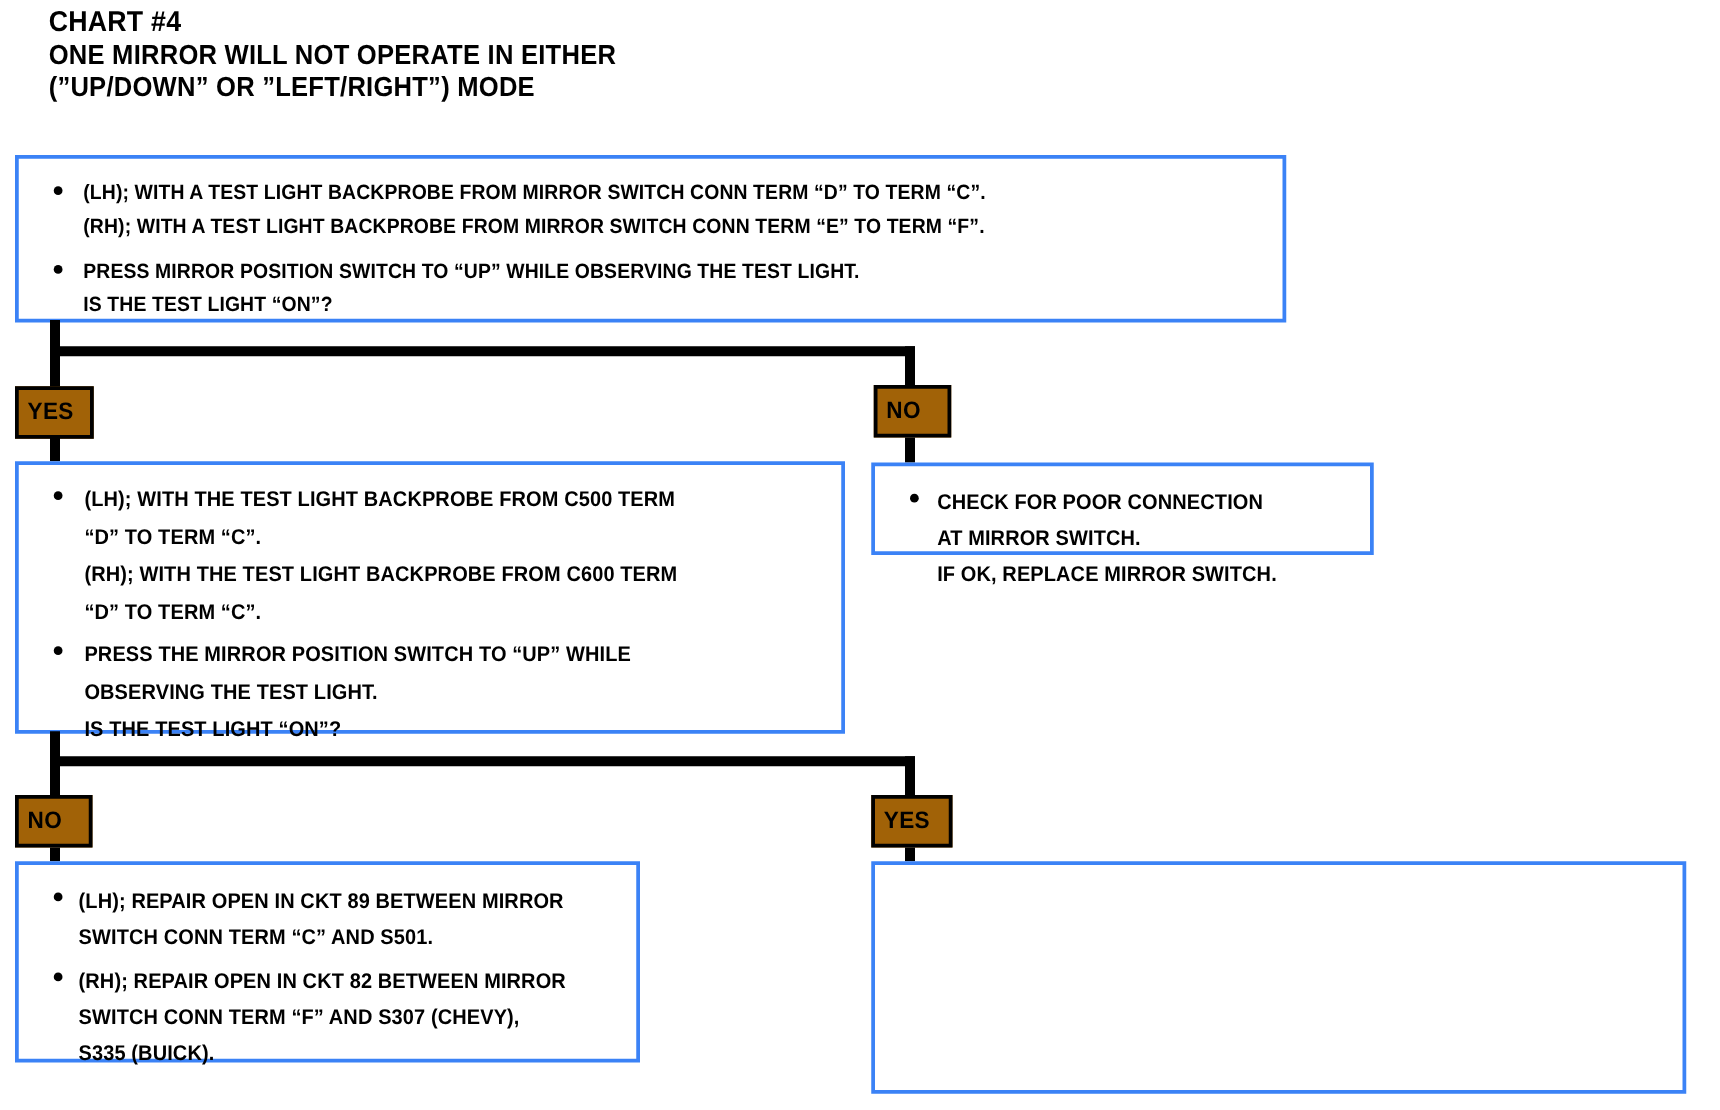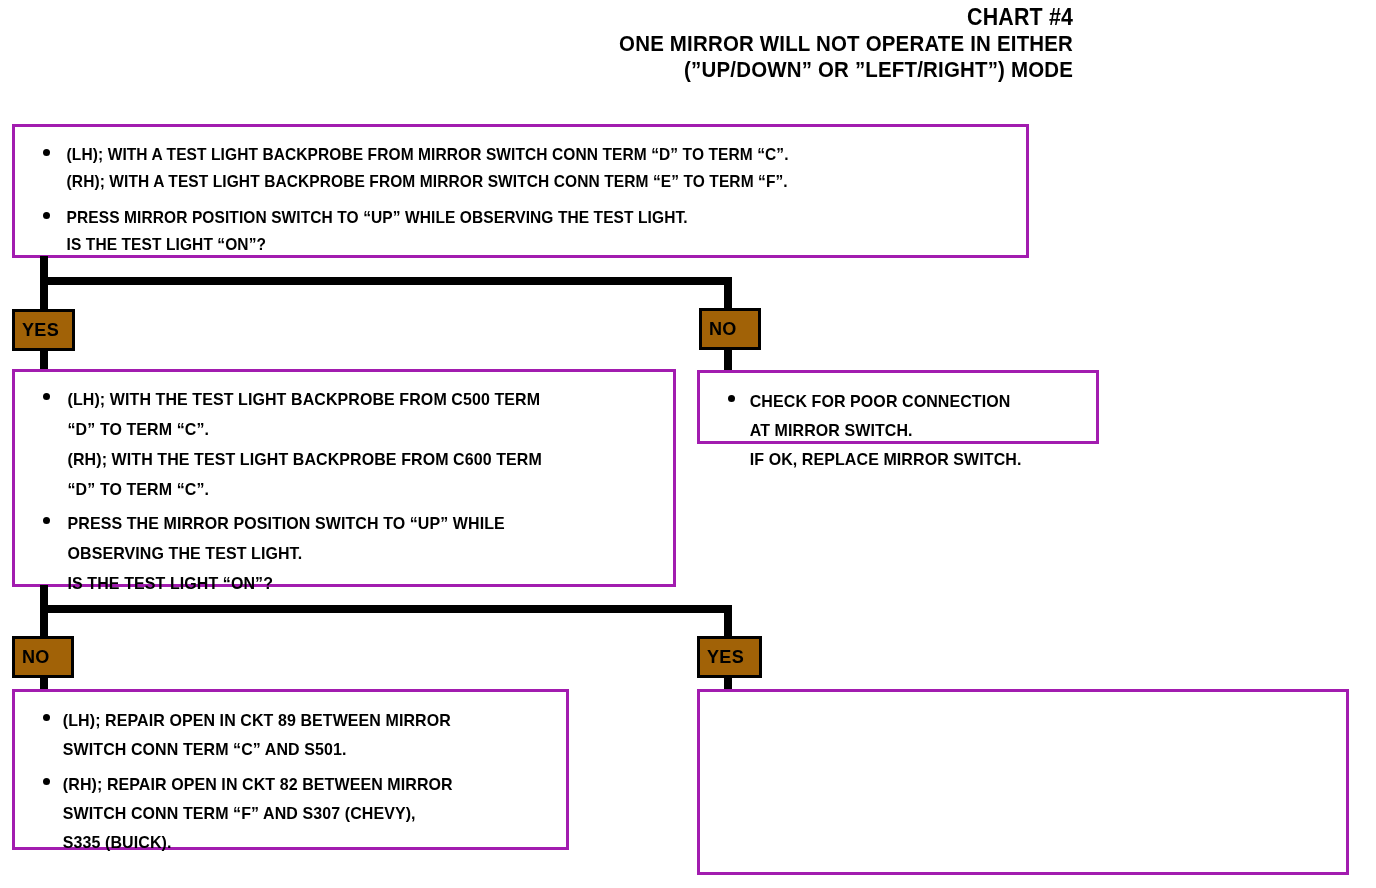--- a/index.html
+++ b/index.html
@@ -19,37 +19,37 @@
     background: #ffffff;
     overflow: hidden;
   }
 
   
   .title-block {
     position: absolute;
     left: 0;
     top: 4px;
     width: 1112px;
-    text-align: right;
+    text-align: left;
   }
   .title-line {
     font-weight: bold;
     letter-spacing: 0.2px;
     line-height: 1.18;
     color: #000;
     transform: scaleX(0.93);
     transform-origin: center center;
   }
   .title-main { font-size: 23px; }
   .title-sub  { font-size: 22px; }
 
   
   .box {
     position: absolute;
-    border: 3px solid #a21caf;
+    border: 3px solid #3b82f6;
     background: #ffffff;
     box-sizing: border-box;
   }
 
   
   .blist {
     position: absolute;
     left: 0; top: 0;
     width: 100%;
     box-sizing: border-box;
@@ -214,21 +214,21 @@
     <span>NO</span>
   </div>
 
   <div class="label-box" style="left:697px; top:636px; width:65px; height:42px;">
     <span>YES</span>
   </div>
 
   <div class="conn" style="left:40px; top:678px; width:8px; height:14px;"></div>
   <div class="conn" style="left:724px; top:678px; width:8px; height:14px;"></div>
 
-  <div class="box b4" style="left:12px; top:689px; width:557px; height:161px;">
+  <div class="box b4" style="left:12px; top:689px; width:500px; height:161px;">
     <div class="blist">
       <div class="bitem">
         <span class="bullet"></span>
         <span class="btext">(LH); REPAIR OPEN IN CKT 89 BETWEEN MIRROR
 SWITCH CONN TERM “C” AND S501.</span>
       </div>
       <div class="bitem">
         <span class="bullet"></span>
         <span class="btext">(RH); REPAIR OPEN IN CKT 82 BETWEEN MIRROR
 SWITCH CONN TERM “F” AND S307 (CHEVY),

